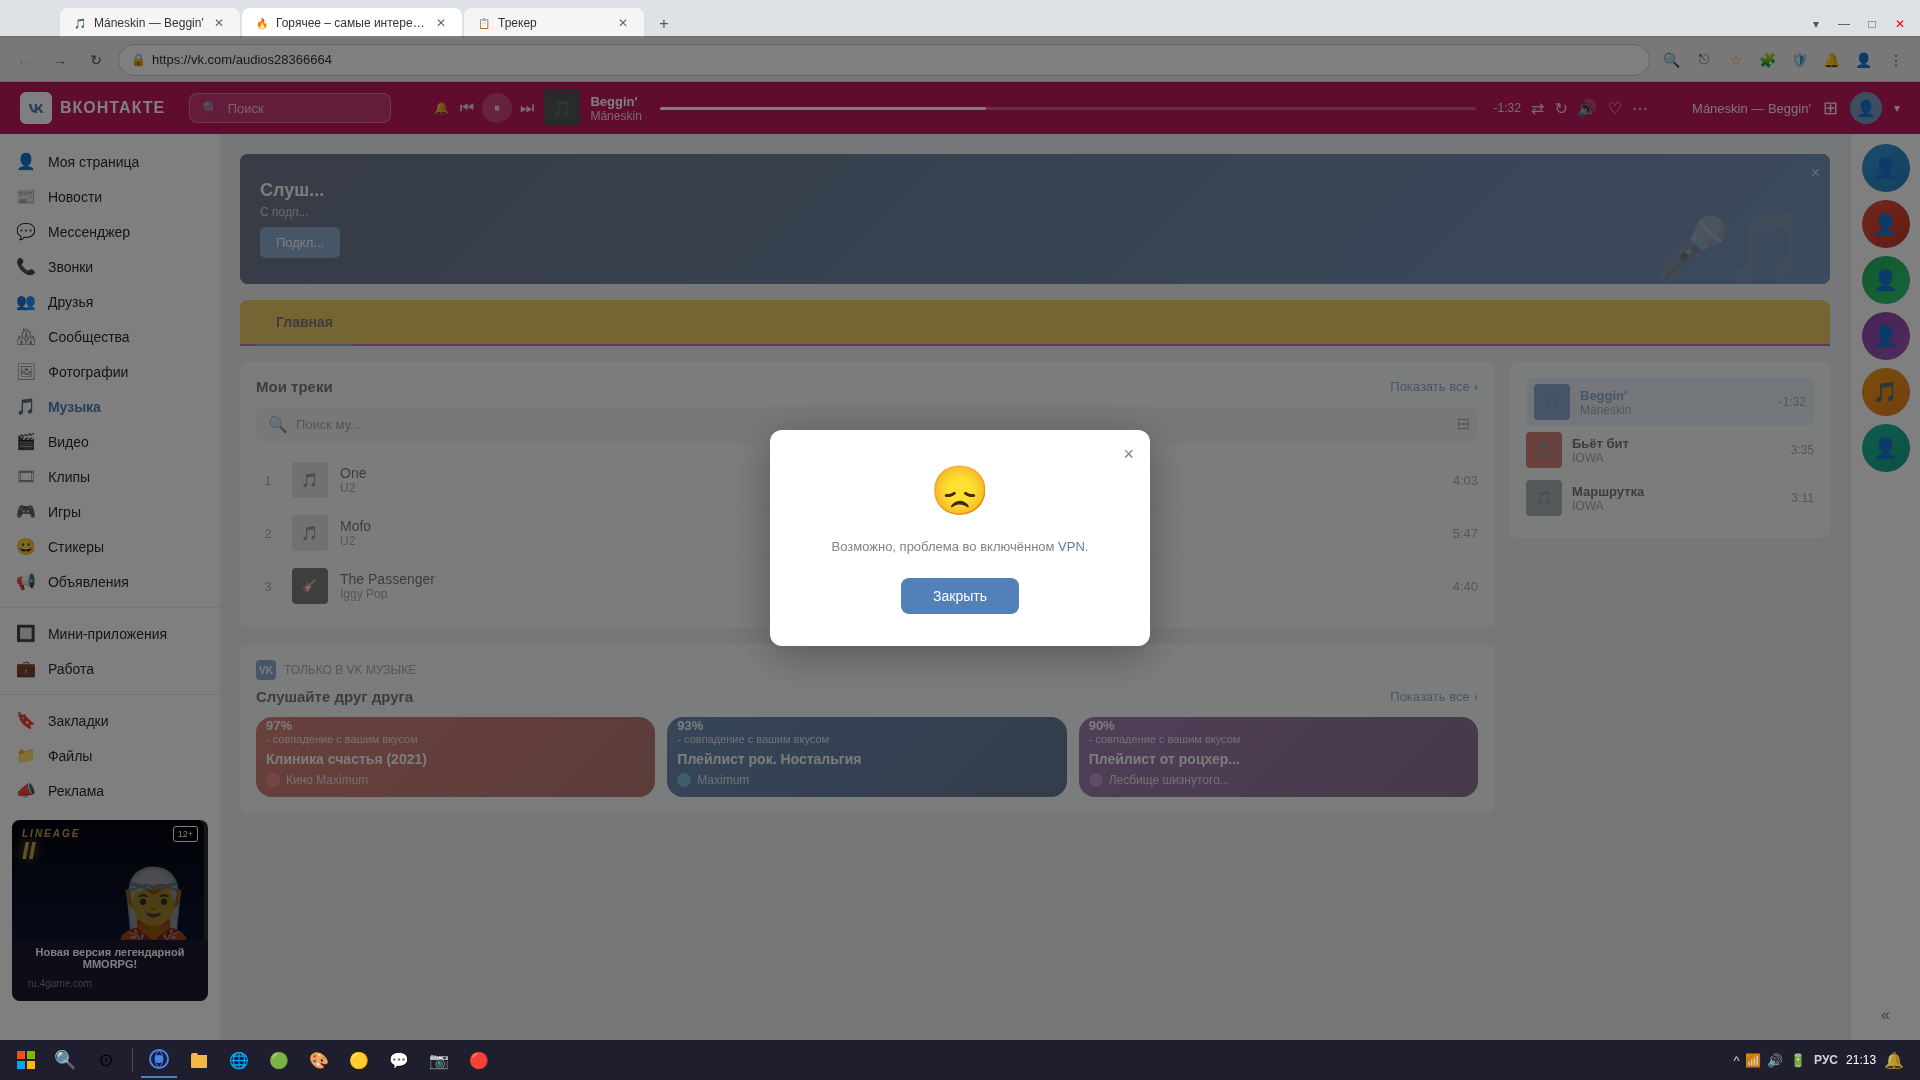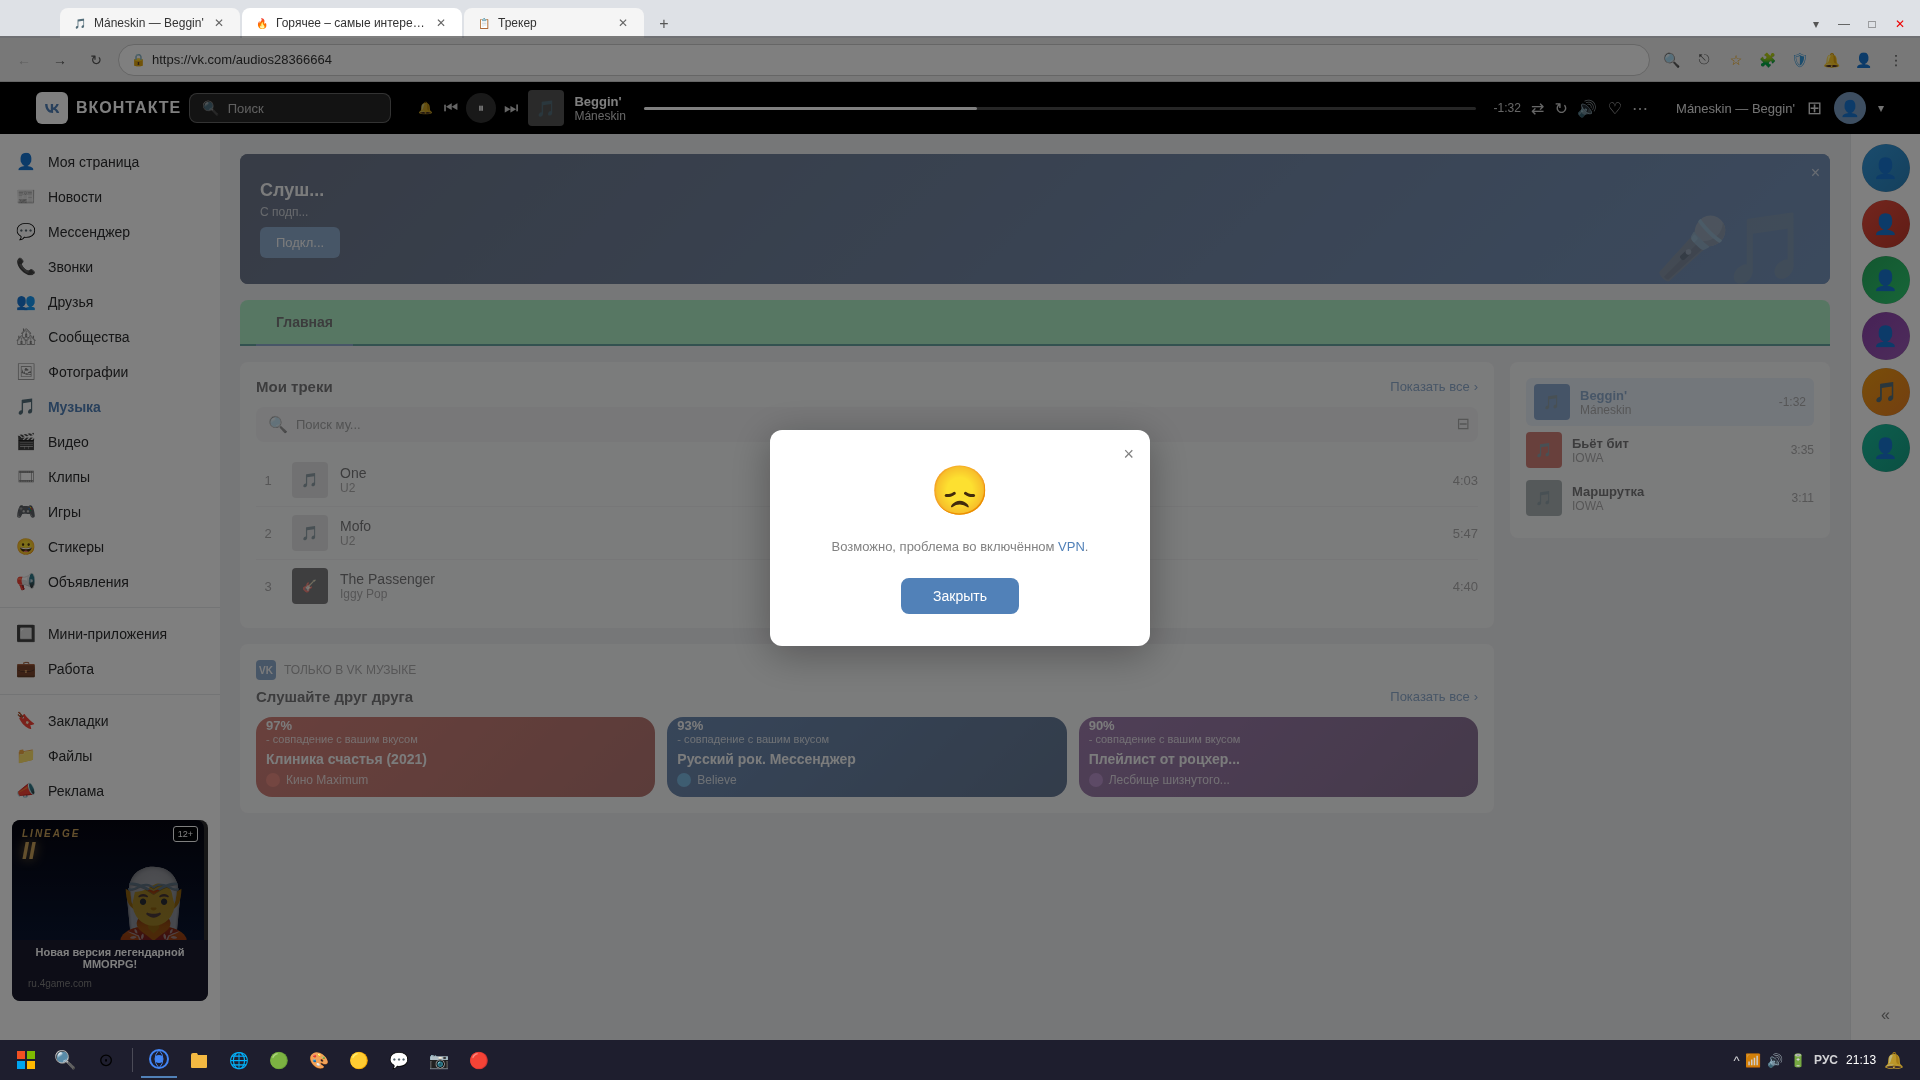--- a/index.html
+++ b/index.html
@@ -23,21 +23,21 @@
     .address-lock { font-size: 12px; color: #555; }
     .address-input { border: none; outline: none; flex: 1; font-size: 13px; color: #333; background: transparent; }
     .toolbar-actions { display: flex; gap: 4px; align-items: center; }
     .toolbar-action-btn { width: 28px; height: 28px; display: flex; align-items: center; justify-content: center; border-radius: 50%; cursor: pointer; color: #555; font-size: 14px; }
     .toolbar-action-btn.starred { color: #f4a400; }
 
     
     .vk-page { width: 1920px; height: calc(1080px - 36px - 44px - 40px); background: #edeef0; display: flex; flex-direction: column; overflow: hidden; }
 
     
-    .vk-header { background: #000000; display: flex; align-items: center; padding: 0 36px; height: 52px; gap: 8px; flex-shrink: 0; }
+    .vk-header { background: #be185d; display: flex; align-items: center; padding: 0 20px; height: 52px; gap: 24px; flex-shrink: 0; }
     .vk-logo { display: flex; align-items: center; gap: 8px; color: #fff; font-weight: bold; font-size: 18px; }
     .vk-logo-icon { width: 32px; height: 32px; background: #fff; border-radius: 6px; display: flex; align-items: center; justify-content: center; color: #5181b8; font-weight: bold; font-size: 14px; }
     .vk-logo-text { font-size: 16px; font-weight: bold; color: #fff; letter-spacing: 1px; }
     .vk-search { background: rgba(255,255,255,0.15); border: 1px solid rgba(255,255,255,0.3); border-radius: 8px; display: flex; align-items: center; padding: 6px 12px; gap: 8px; min-width: 200px; }
     .vk-search input { background: transparent; border: none; outline: none; color: #fff; font-size: 13px; }
     .vk-search input::placeholder { color: rgba(255,255,255,0.7); }
     .vk-search-icon { color: rgba(255,255,255,0.7); font-size: 14px; }
     .vk-header-right { margin-left: auto; display: flex; align-items: center; gap: 12px; }
     .vk-player-bar { flex: 1; display: flex; align-items: center; gap: 10px; color: #fff; padding: 0 20px; }
     .vk-player-play { background: rgba(255,255,255,0.2); border-radius: 50%; width: 30px; height: 30px; display: flex; align-items: center; justify-content: center; cursor: pointer; color: #fff; font-size: 12px; }
@@ -66,21 +66,21 @@
     .vk-sidebar-item.active .vk-sidebar-icon { color: #5181b8; }
     .vk-sidebar-divider { height: 1px; background: #e6e8eb; margin: 8px 0; }
     .vk-sidebar-ad { margin: 12px; border-radius: 8px; overflow: hidden; background: #2c2d2e; position: relative; }
     .vk-sidebar-ad-title { color: #fff; font-size: 11px; font-weight: 600; text-align: center; margin-bottom: 4px; }
     .vk-sidebar-ad-url { font-size: 10px; color: #828282; padding: 4px 8px; }
     .lineage-banner { width: 192px; height: 120px; background: linear-gradient(to bottom, #1a1a2e, #0a0a15); border-radius: 8px 8px 0 0; display: flex; flex-direction: column; align-items: center; justify-content: center; overflow: hidden; position: relative; }
     .age-badge { position: absolute; top: 6px; right: 6px; background: rgba(0,0,0,0.7); color: #fff; font-size: 9px; padding: 2px 4px; border-radius: 3px; border: 1px solid #fff; }
 
     
     .vk-content { flex: 1; overflow-y: auto; padding: 20px; }
-    .vk-tabs { display: flex; gap: 0; border-bottom: 2px solid #0f766e; margin-bottom: 16px; background: #86efac; padding: 0 16px; border-radius: 8px 8px 0 0; }
+    .vk-tabs { display: flex; gap: 0; border-bottom: 2px solid #a21caf; margin-bottom: 16px; background: #eab308; padding: 0 16px; border-radius: 8px 8px 0 0; }
     .vk-tab { padding: 14px 20px; cursor: pointer; font-size: 14px; color: #818c99; border-bottom: 2px solid transparent; margin-bottom: -2px; }
     .vk-tab.active { color: #2c2d2e; border-bottom-color: #5181b8; font-weight: 600; }
     .vk-content-card { background: #fff; border-radius: 8px; padding: 16px; margin-bottom: 16px; }
     .vk-section-header { display: flex; align-items: center; justify-content: space-between; margin-bottom: 12px; }
     .vk-section-title { font-size: 15px; font-weight: 600; color: #2c2d2e; }
     .vk-show-all { font-size: 13px; color: #5181b8; cursor: pointer; display: flex; align-items: center; gap: 4px; }
     .vk-search-bar { display: flex; align-items: center; background: #f2f3f5; border-radius: 8px; padding: 8px 12px; gap: 8px; margin-bottom: 12px; }
     .vk-search-bar input { background: transparent; border: none; outline: none; flex: 1; font-size: 14px; color: #333; }
     .vk-search-bar-icon { color: #828282; font-size: 16px; }
     .vk-track { display: flex; align-items: center; gap: 12px; padding: 8px 0; border-bottom: 1px solid #f0f0f0; }
@@ -444,24 +444,24 @@
                     <div class="vk-recommend-author-icon" style="background:#e74c3c;"></div>
                     <span class="vk-recommend-author-name">Кино Maximum</span>
                   </div>
                 </div>
               </div>
 
               <div class="vk-recommend-card">
                 <div class="vk-recommend-card-bg" style="background:linear-gradient(135deg, #1a4a8a, #0d2d5a);">
                   <div class="vk-recommend-percent">93%</div>
                   <div class="vk-recommend-match">- совпадение с вашим вкусом</div>
-                  <div class="vk-recommend-title">Русский рок. Мессенджер</div>
+                  <div class="vk-recommend-title">Плейлист рок. Ностальгия</div>
                   <div class="vk-recommend-author">
                     <div class="vk-recommend-author-icon" style="background:#3498db;"></div>
-                    <span class="vk-recommend-author-name">Believe</span>
+                    <span class="vk-recommend-author-name">Maximum</span>
                   </div>
                 </div>
               </div>
 
               <div class="vk-recommend-card">
                 <div class="vk-recommend-card-bg" style="background:linear-gradient(135deg, #6c3483, #4a235a);">
                   <div class="vk-recommend-percent">90%</div>
                   <div class="vk-recommend-match">- совпадение с вашим вкусом</div>
                   <div class="vk-recommend-title">Плейлист от роцхер...</div>
                   <div class="vk-recommend-author">

